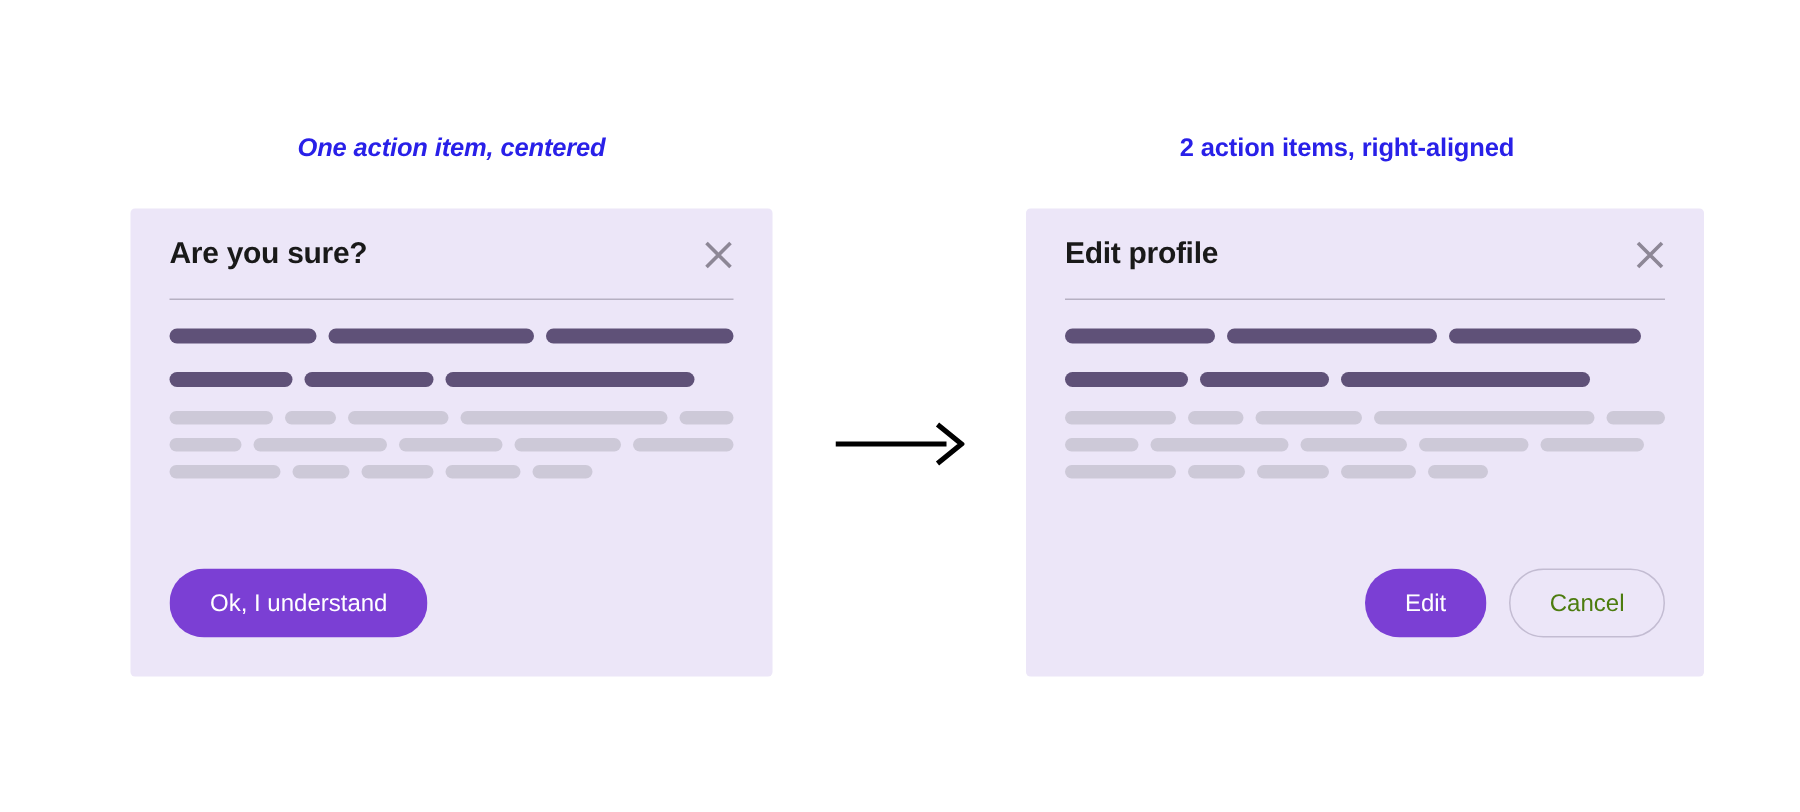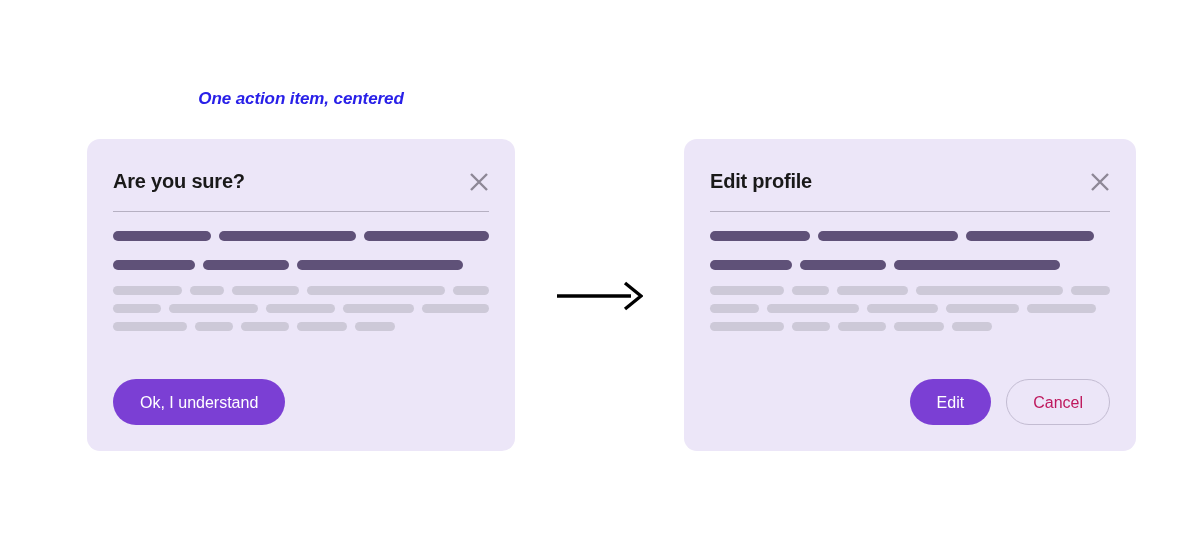--- a/index.html
+++ b/index.html
@@ -33,23 +33,23 @@
   }
   .caption-left  { left: 87px;  width: 428px; font-style: italic; }
   .caption-right { left: 684px; width: 428px; }
 
   
   .card {
     position: absolute;
     top: 139px;
     height: 312px;
     background: #ece6f8;
-    border-radius: 13px;
+    border-radius: 3px;
     box-sizing: border-box;
-    padding: 12px 26px;
+    padding: 0 26px;
   }
   .card-left  { left: 87px;  width: 428px; }
   .card-right { left: 684px; width: 452px; }
 
   .card-header {
     position: relative;
     height: 61px;
     display: flex;
     align-items: center;
   }
@@ -121,21 +121,21 @@
     white-space: nowrap;
     border: 1px solid transparent;
     text-align: center;
   }
   .btn-primary {
     background: #7b3fd4;
     color: #ffffff;
   }
   .btn-secondary {
     background: transparent;
-    color: #be185d;
+    color: #4d7c0f;
     border: 1px solid #c3bcd2;
   }
 
   
   .arrow {
     position: absolute;
     left: 557px;
     top: 281px;
     width: 86px;
     height: 30px;
@@ -215,20 +215,21 @@
     </div>
   </div>
 
   <div class="arrow">
     <svg width="86" height="30" viewBox="0 0 86 30" aria-hidden="true">
       <path d="M0 15 L74 15" stroke="#000000" stroke-width="3.4" fill="none"></path>
       <path d="M68 2 L84 15 L68 28" stroke="#000000" stroke-width="3.4" fill="none" stroke-linecap="butt" stroke-linejoin="miter"></path>
     </svg>
   </div>
 
+  <div class="caption caption-right">2 action items, right-aligned</div>
 
   <div class="card card-right">
     <div class="card-header">
       <span class="card-title">Edit profile</span>
       <span class="close-icon">
         <svg width="24" height="24" viewBox="0 0 24 24" aria-hidden="true">
           <path d="M4 4 L20 20 M20 4 L4 20" stroke="#8d8796" stroke-width="2.4" stroke-linecap="butt" fill="none"></path>
         </svg>
       </span>
     </div>

